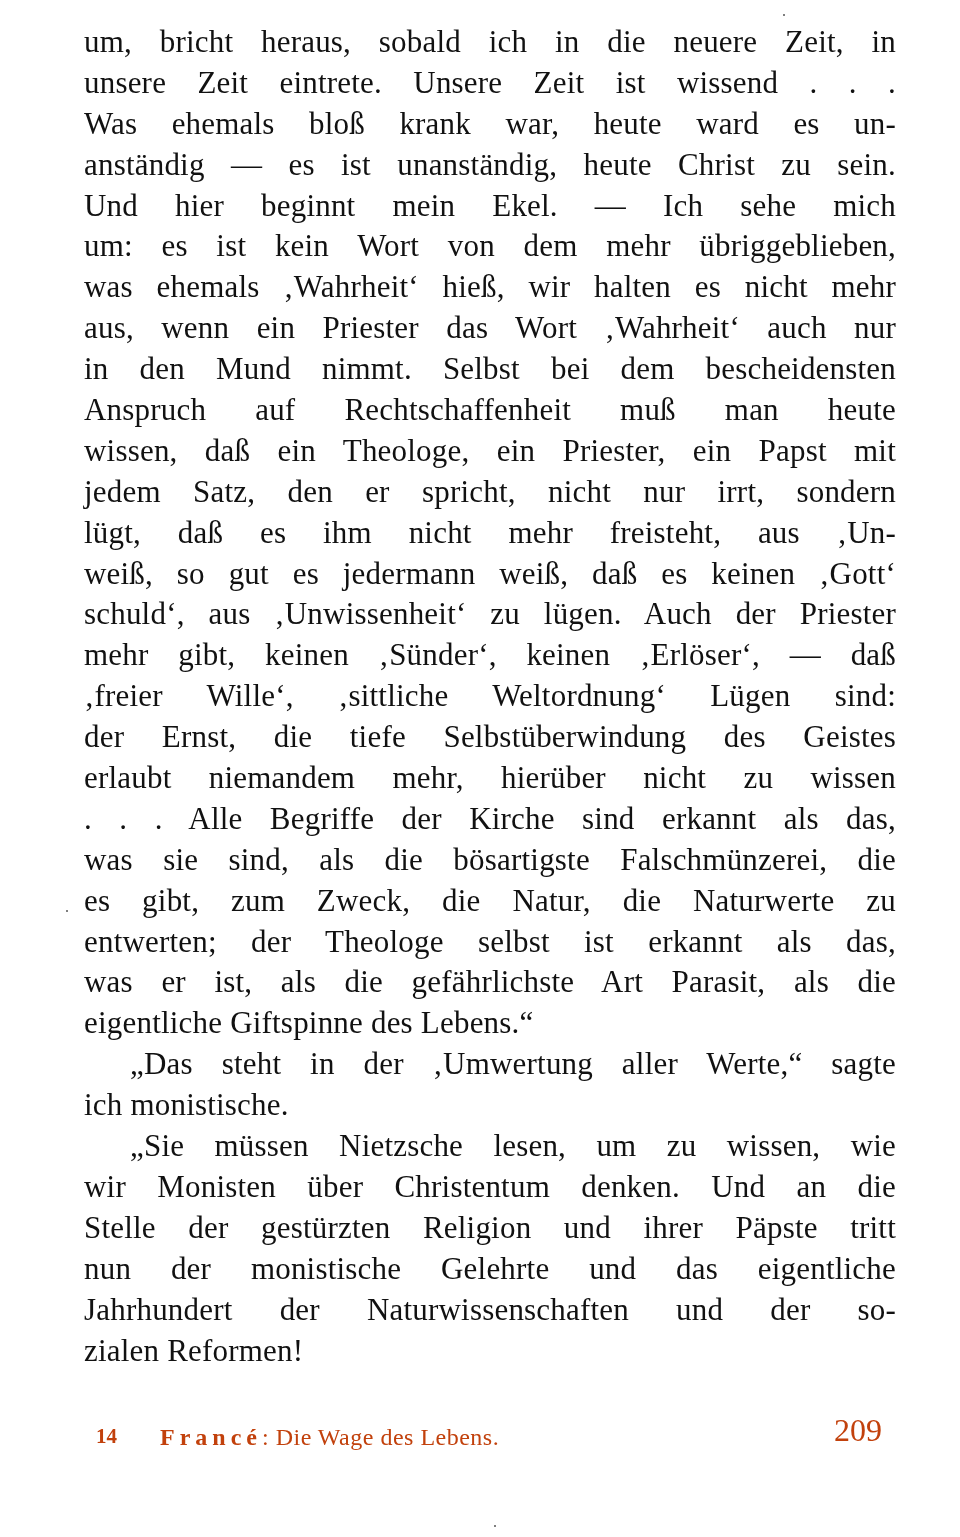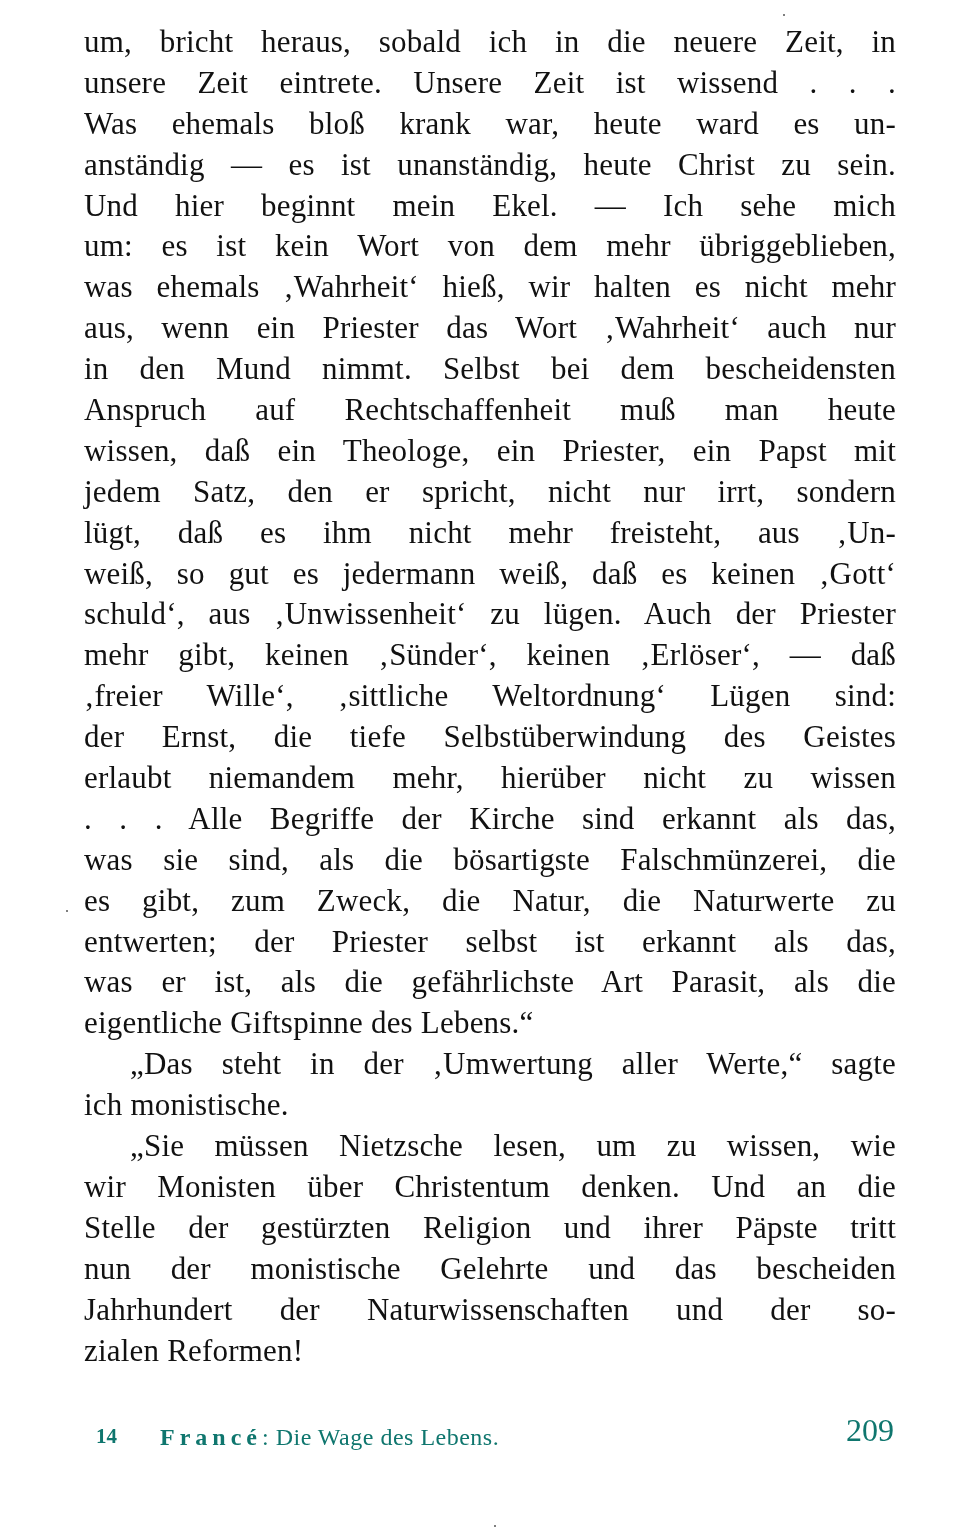--- a/index.html
+++ b/index.html
@@ -13,25 +13,25 @@
     height: 40.9px;
     color: #111111;
     white-space: nowrap;
     text-align: justify;
     text-align-last: justify;
     letter-spacing: 0.2px;
   }
   .line.last { text-align-last: left; }
   .line.indent { padding-left: 46px; }
   .footer { position:absolute; left:96px; top:1418px; width:802px; height:40px;
-    font-family: "Liberation Serif", "DejaVu Serif", serif; color:#0f766e; }
+    font-family: "Liberation Serif", "DejaVu Serif", serif; color:#c2410c; }
   .sig { position:absolute; left:0; top:6px; font-size:21px; font-weight:bold; }
   .running-title { position:absolute; left:64px; top:6px; font-size:24px; letter-spacing:0.5px; }
   .running-title .author { letter-spacing:5px; font-weight:bold; }
-  .page-number { position:absolute; right:4px; top:-6px; font-size:32px; }
+  .page-number { position:absolute; right:16px; top:-6px; font-size:32px; }
   .speck { position:absolute; width:2px; height:2px; background:#555; border-radius:1px; }
 </style>
 </head>
 <body>
 
 <div class="page">
   <div class="text-block" id="text-block">
       <div class="line">um, bricht heraus, sobald ich in die neuere Zeit, in</div>
       <div class="line">unsere Zeit eintrete. Unsere Zeit ist wissend . . .</div>
       <div class="line">Was ehemals bloß krank war, heute ward es un-</div>
@@ -47,29 +47,29 @@
       <div class="line">lügt, daß es ihm nicht mehr freisteht, aus ‚Un-</div>
       <div class="line">weiß, so gut es jedermann weiß, daß es keinen ‚Gott‘</div>
       <div class="line">schuld‘, aus ‚Unwissenheit‘ zu lügen. Auch der Priester</div>
       <div class="line">mehr gibt, keinen ‚Sünder‘, keinen ‚Erlöser‘, — daß</div>
       <div class="line">‚freier Wille‘, ‚sittliche Weltordnung‘ Lügen sind:</div>
       <div class="line">der Ernst, die tiefe Selbstüberwindung des Geistes</div>
       <div class="line">erlaubt niemandem mehr, hierüber nicht zu wissen</div>
       <div class="line">. . . Alle Begriffe der Kirche sind erkannt als das,</div>
       <div class="line">was sie sind, als die bösartigste Falschmünzerei, die</div>
       <div class="line">es gibt, zum Zweck, die Natur, die Naturwerte zu</div>
-      <div class="line">entwerten; der Priester selbst ist erkannt als das,</div>
+      <div class="line">entwerten; der Theologe selbst ist erkannt als das,</div>
       <div class="line">was er ist, als die gefährlichste Art Parasit, als die</div>
       <div class="line last">eigentliche Giftspinne des Lebens.“</div>
       <div class="line indent">„Das steht in der ‚Umwertung aller Werte,“ sagte</div>
       <div class="line last">ich monistische.</div>
       <div class="line indent">„Sie müssen Nietzsche lesen, um zu wissen, wie</div>
       <div class="line">wir Monisten über Christentum denken. Und an die</div>
       <div class="line">Stelle der gestürzten Religion und ihrer Päpste tritt</div>
-      <div class="line">nun der monistische Gelehrte und das bescheiden</div>
+      <div class="line">nun der monistische Gelehrte und das eigentliche</div>
       <div class="line">Jahrhundert der Naturwissenschaften und der so-</div>
       <div class="line last">zialen Reformen!</div>
     </div>
 
   <div class="footer">
     <span class="sig">14</span>
     <span class="running-title"><span class="author">Francé</span><span>: Die Wage des Lebens.</span></span>
     <span class="page-number">209</span>
   </div>
 

